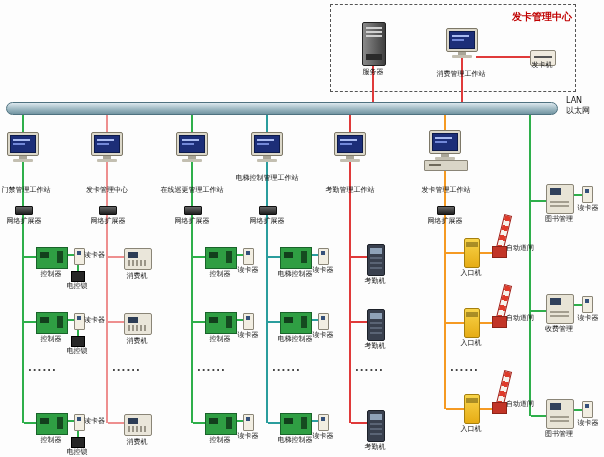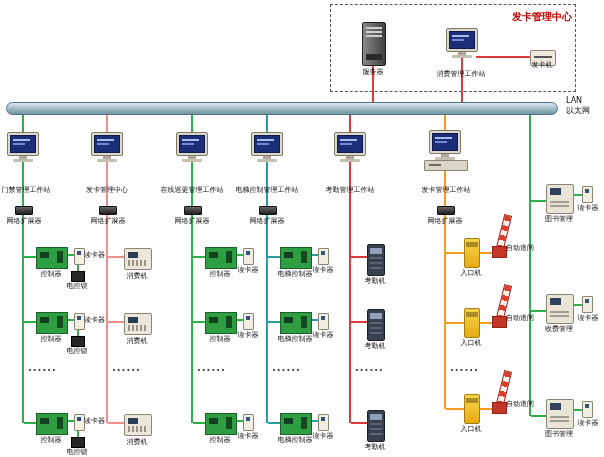--- a/index.html
+++ b/index.html
@@ -217,21 +217,21 @@
   <div class="lbl" style="left:233px;top:432px;width:30px">读卡器</div>
 
   <div class="vl c-teal" style="left:266px;top:115px;height:17px"></div>
   <div class="monitor" style="left:251px;top:132px">
     <div class="mon-screen">
         <div class="mon-glass"></div>
       </div>
     <div class="mon-stand"></div>
       <div class="mon-base"></div>
   </div>
-  <div class="lbl" style="left:235px;top:186px;width:64px">电梯控制管理工作站</div>
+  <div class="lbl" style="left:235px;top:174px;width:64px">电梯控制管理工作站</div>
   <div class="vl c-teal" style="left:266px;top:162px;height:44px"></div>
   <div class="extender" style="left:259px;top:206px"></div>
   <div class="lbl" style="left:243px;top:217px;width:48px">网络扩展器</div>
   <div class="vl c-teal" style="left:266px;top:215px;height:208px"></div>
 
   <div class="hl c-teal" style="left:268px;top:256px;width:12px"></div>
   <div class="pcb" style="left:280px;top:247px"></div>
   <div class="lbl" style="left:273px;top:270px;width:44px">电梯控制器</div>
   <div class="hl c-teal" style="left:310px;top:254px;width:8px"></div>
   <div class="reader" style="left:318px;top:248px"></div>

